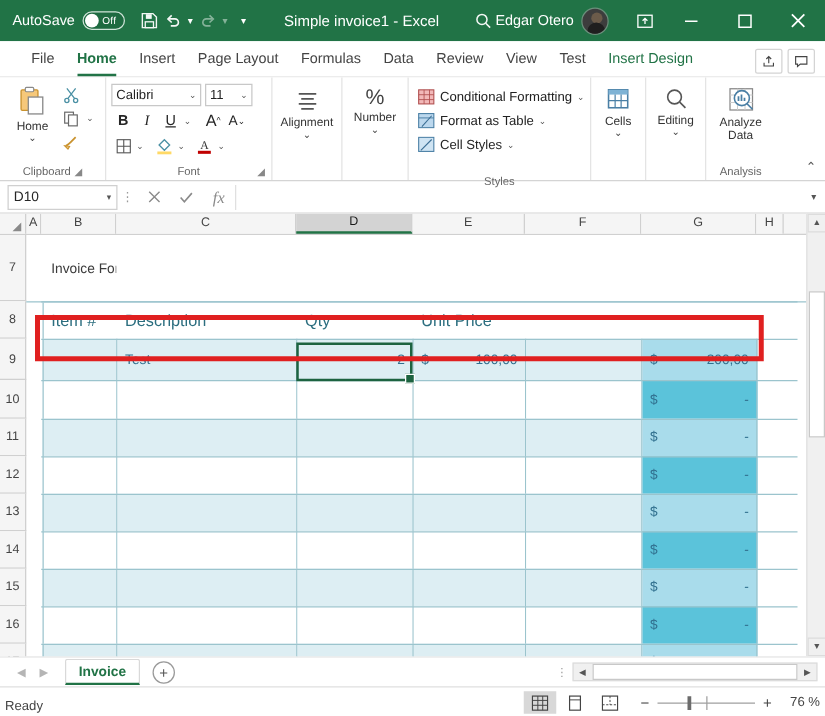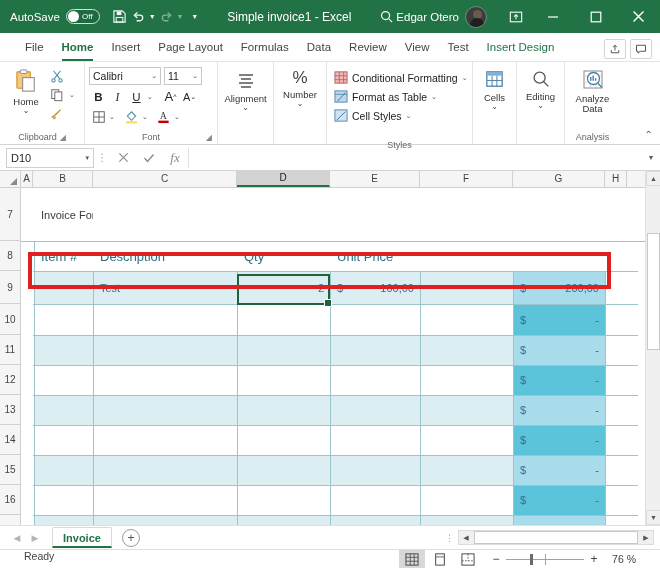--- a/index.html
+++ b/index.html
@@ -192,22 +192,22 @@
     border:1px solid #9a9a9a; color:#555; display:flex; align-items:center; justify-content:center;
     font-size:12px; line-height:1;}
   .hs-wrap { margin-left:auto; display:flex; align-items:center; padding-right:6px; gap:4px;}
   .hs-dots { color:#9a9a9a; font-size:9px; }
   .hsbar { width:196px; height:15px; display:flex; align-items:center; background:#f0f0f0; border:1px solid #dcdcdc;}
   .hs-arrow { width:14px; text-align:center; font-size:7px; color:#555; }
   .hs-thumb { flex:1; height:13px; background:#fff; border:1px solid #c8c8c8; margin:0 1px;}
 
   
   .statusbar {
-    height:22px; display:flex; align-items:flex-start; background:#fff;
-    border-top:1px solid #e0e0e0; font-size:10.5px; color:#444; padding:0 24px;
+    height:22px; display:flex; align-items:flex-end; background:#fff;
+    border-top:1px solid #e0e0e0; font-size:10.5px; color:#444; padding:0 4px;
   }
   .sb-right { margin-left:auto; display:flex; align-items:center; gap:2px; }
   .viewbtn { width:26px; height:18px; display:flex; align-items:center; justify-content:center; }
   .viewbtn.active { background:#d8d8d8; }
   .zoomctl { display:flex; align-items:center; gap:5px; margin-left:8px; }
   .zline { width:78px; height:1px; background:#a0a0a0; position:relative; }
   .zline::after{ content:""; position:absolute; left:39px; top:-5px; width:1px; height:11px; background:#a0a0a0;}
   .zthumb { position:absolute; left:24px; top:-5px; width:3px; height:11px; background:#6b6b6b;}
   .zpct { width:32px; text-align:right; font-size:10.5px; }
   .pm { font-size:12px; color:#444; width:10px; text-align:center;}

